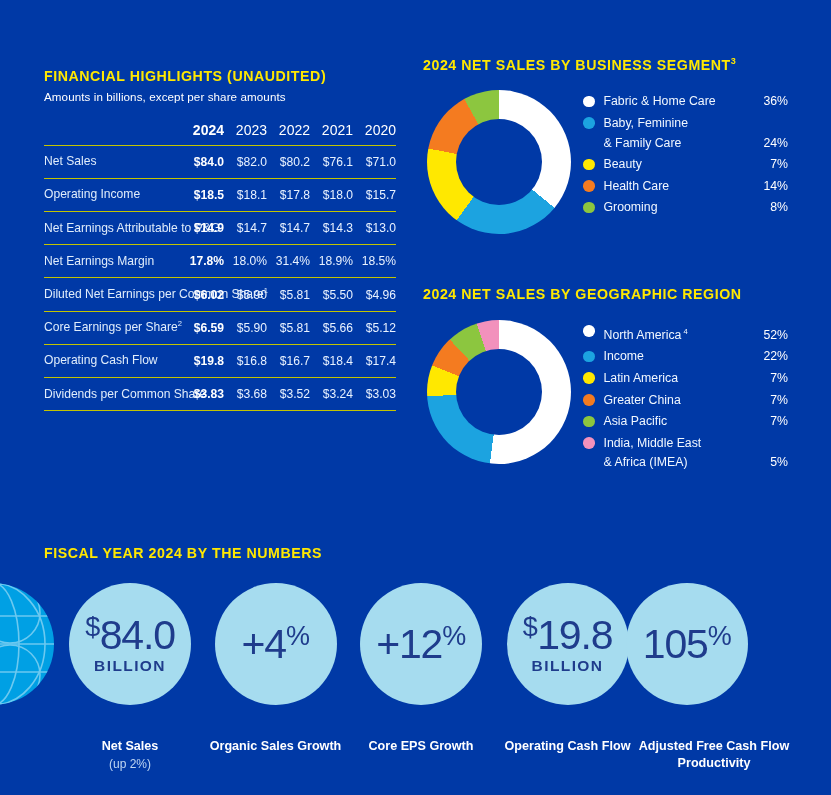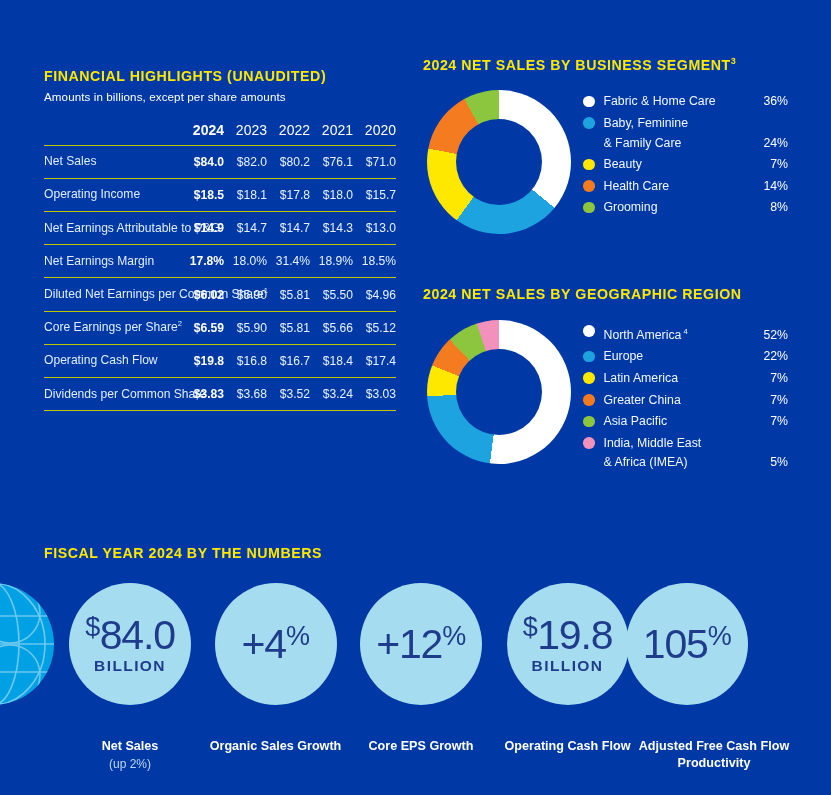--- a/index.html
+++ b/index.html
@@ -394,21 +394,21 @@
               <div class="legend-line">
                 <span class="legend-text">North America<sup> 4</sup></span>
                 <span class="legend-pct">52%</span>
               </div>
             </div>
           </div>
           <div class="legend-row">
             <div class="legend-swatch" style="background: rgb(28, 163, 224);"></div>
             <div class="legend-labels">
               <div class="legend-line">
-                <span class="legend-text">Europe</span>
+                <span class="legend-text">Income</span>
                 <span class="legend-pct">22%</span>
               </div>
             </div>
           </div>
           <div class="legend-row">
             <div class="legend-swatch" style="background: rgb(255, 232, 0);"></div>
             <div class="legend-labels">
               <div class="legend-line">
                 <span class="legend-text">Latin America</span>
                 <span class="legend-pct">7%</span>

